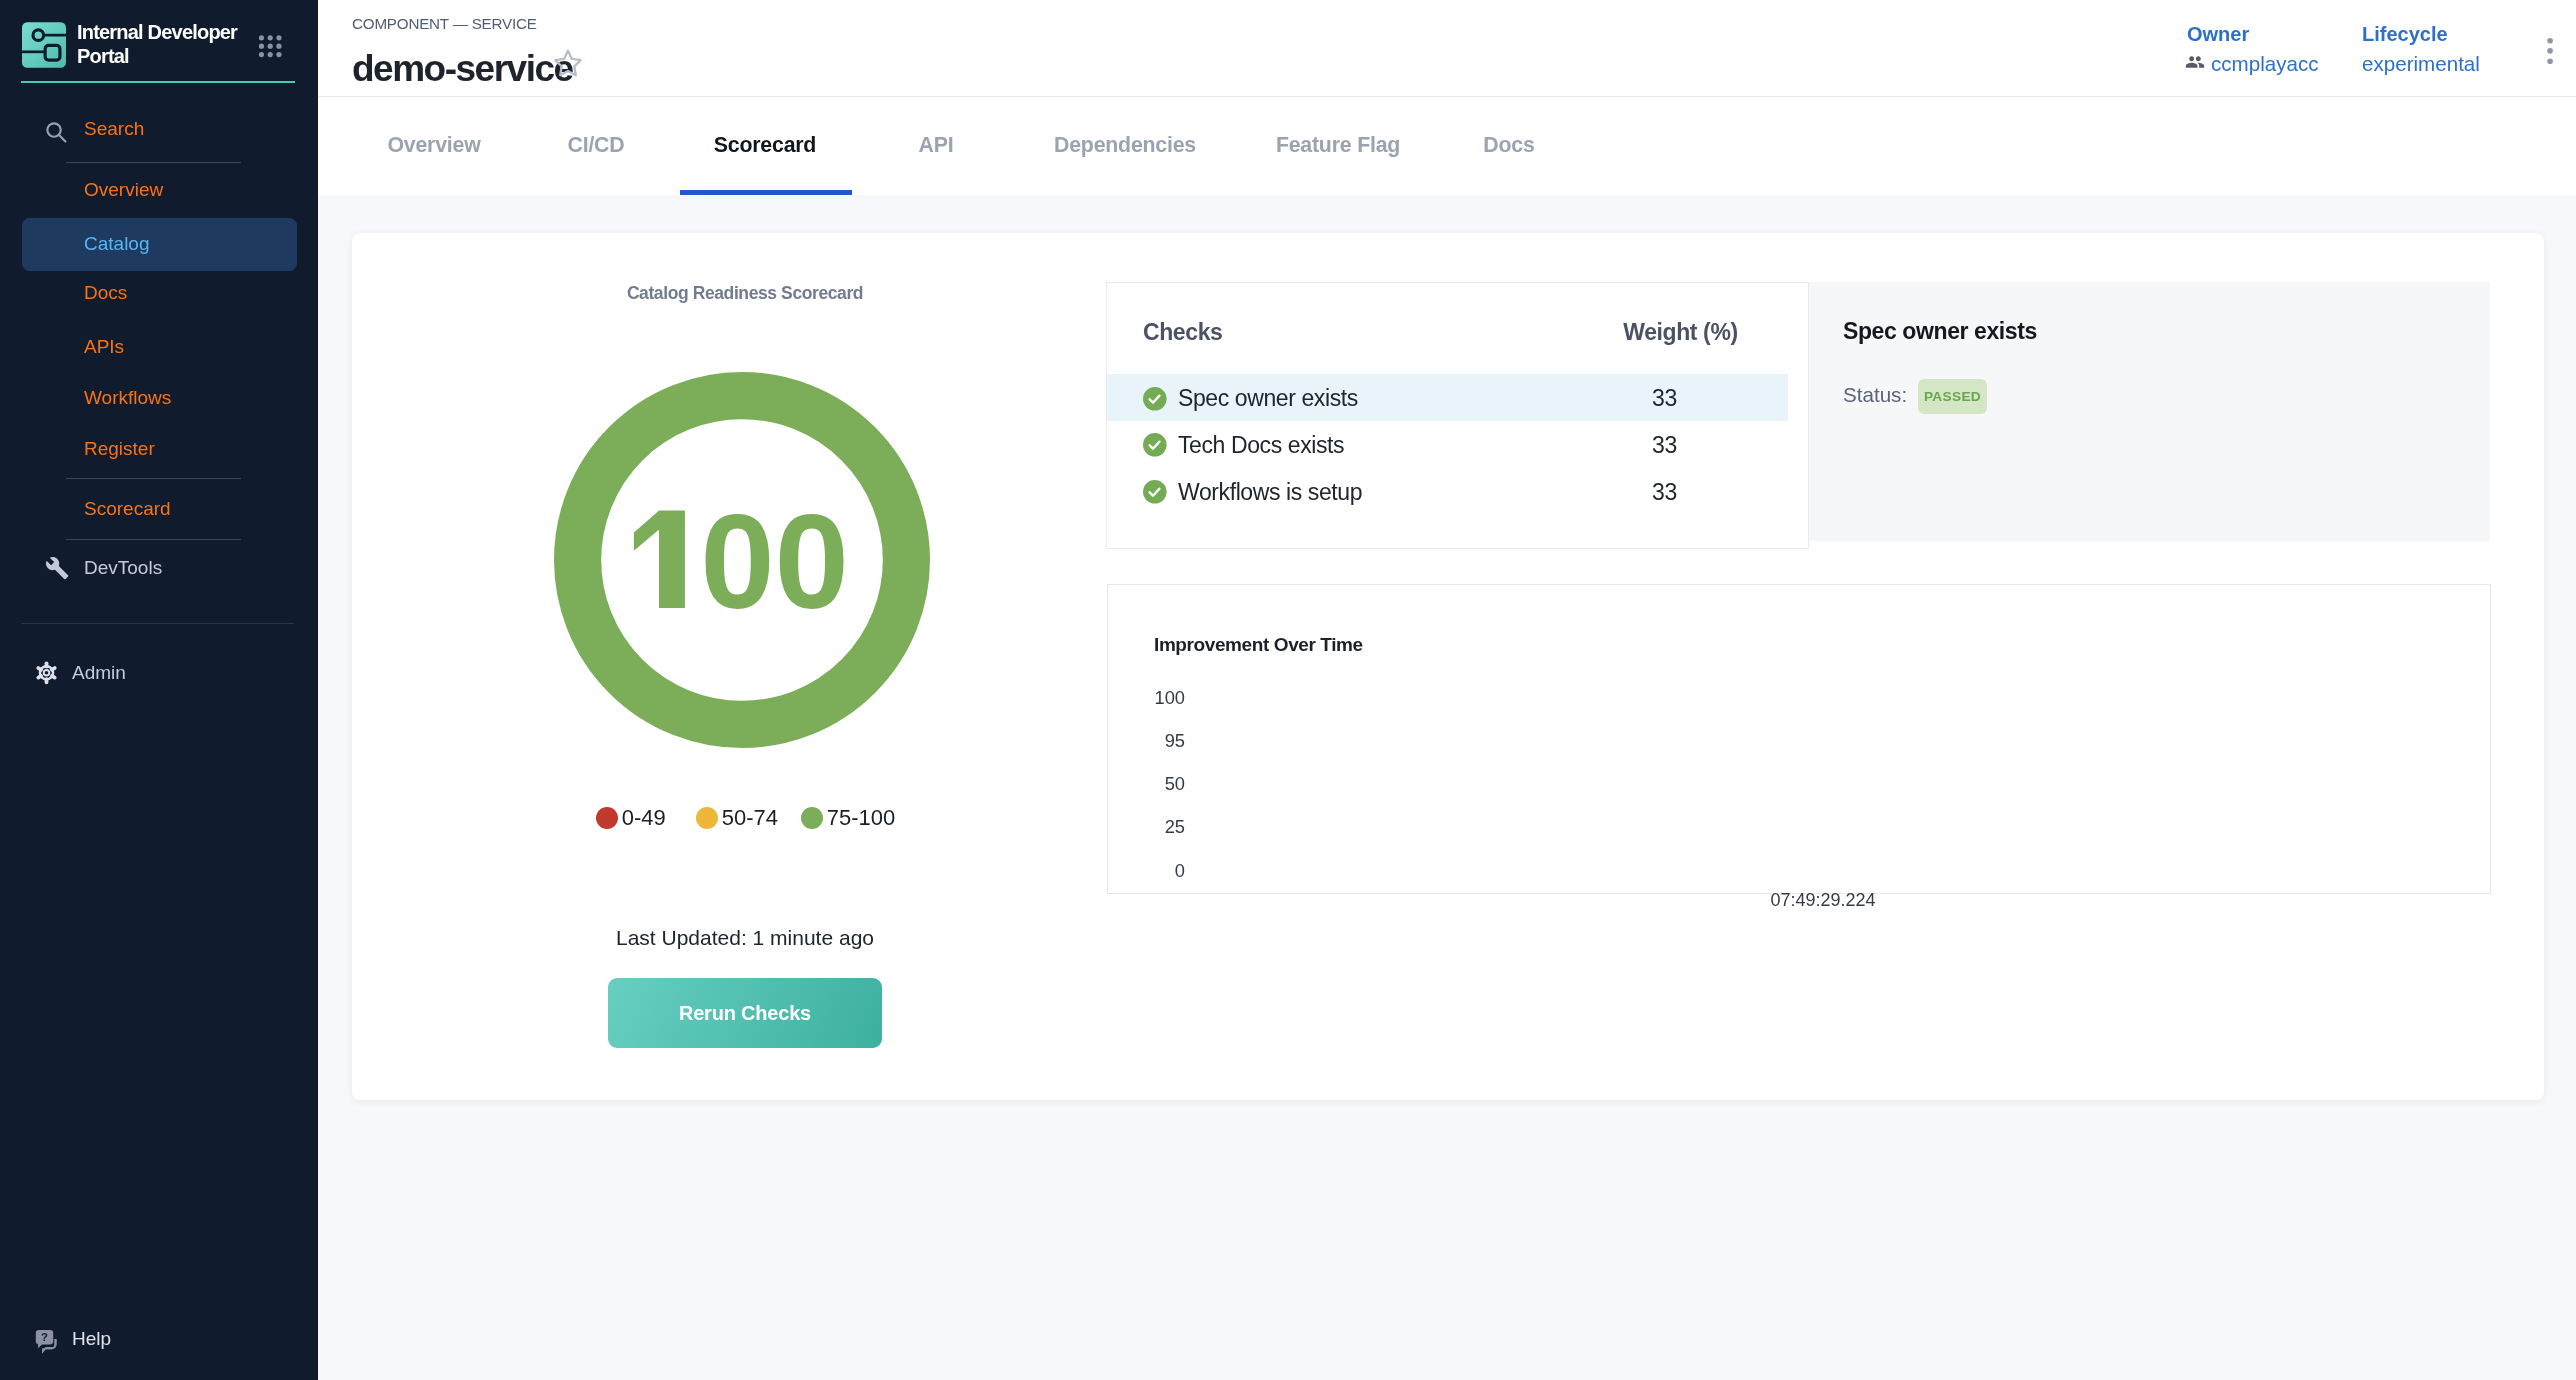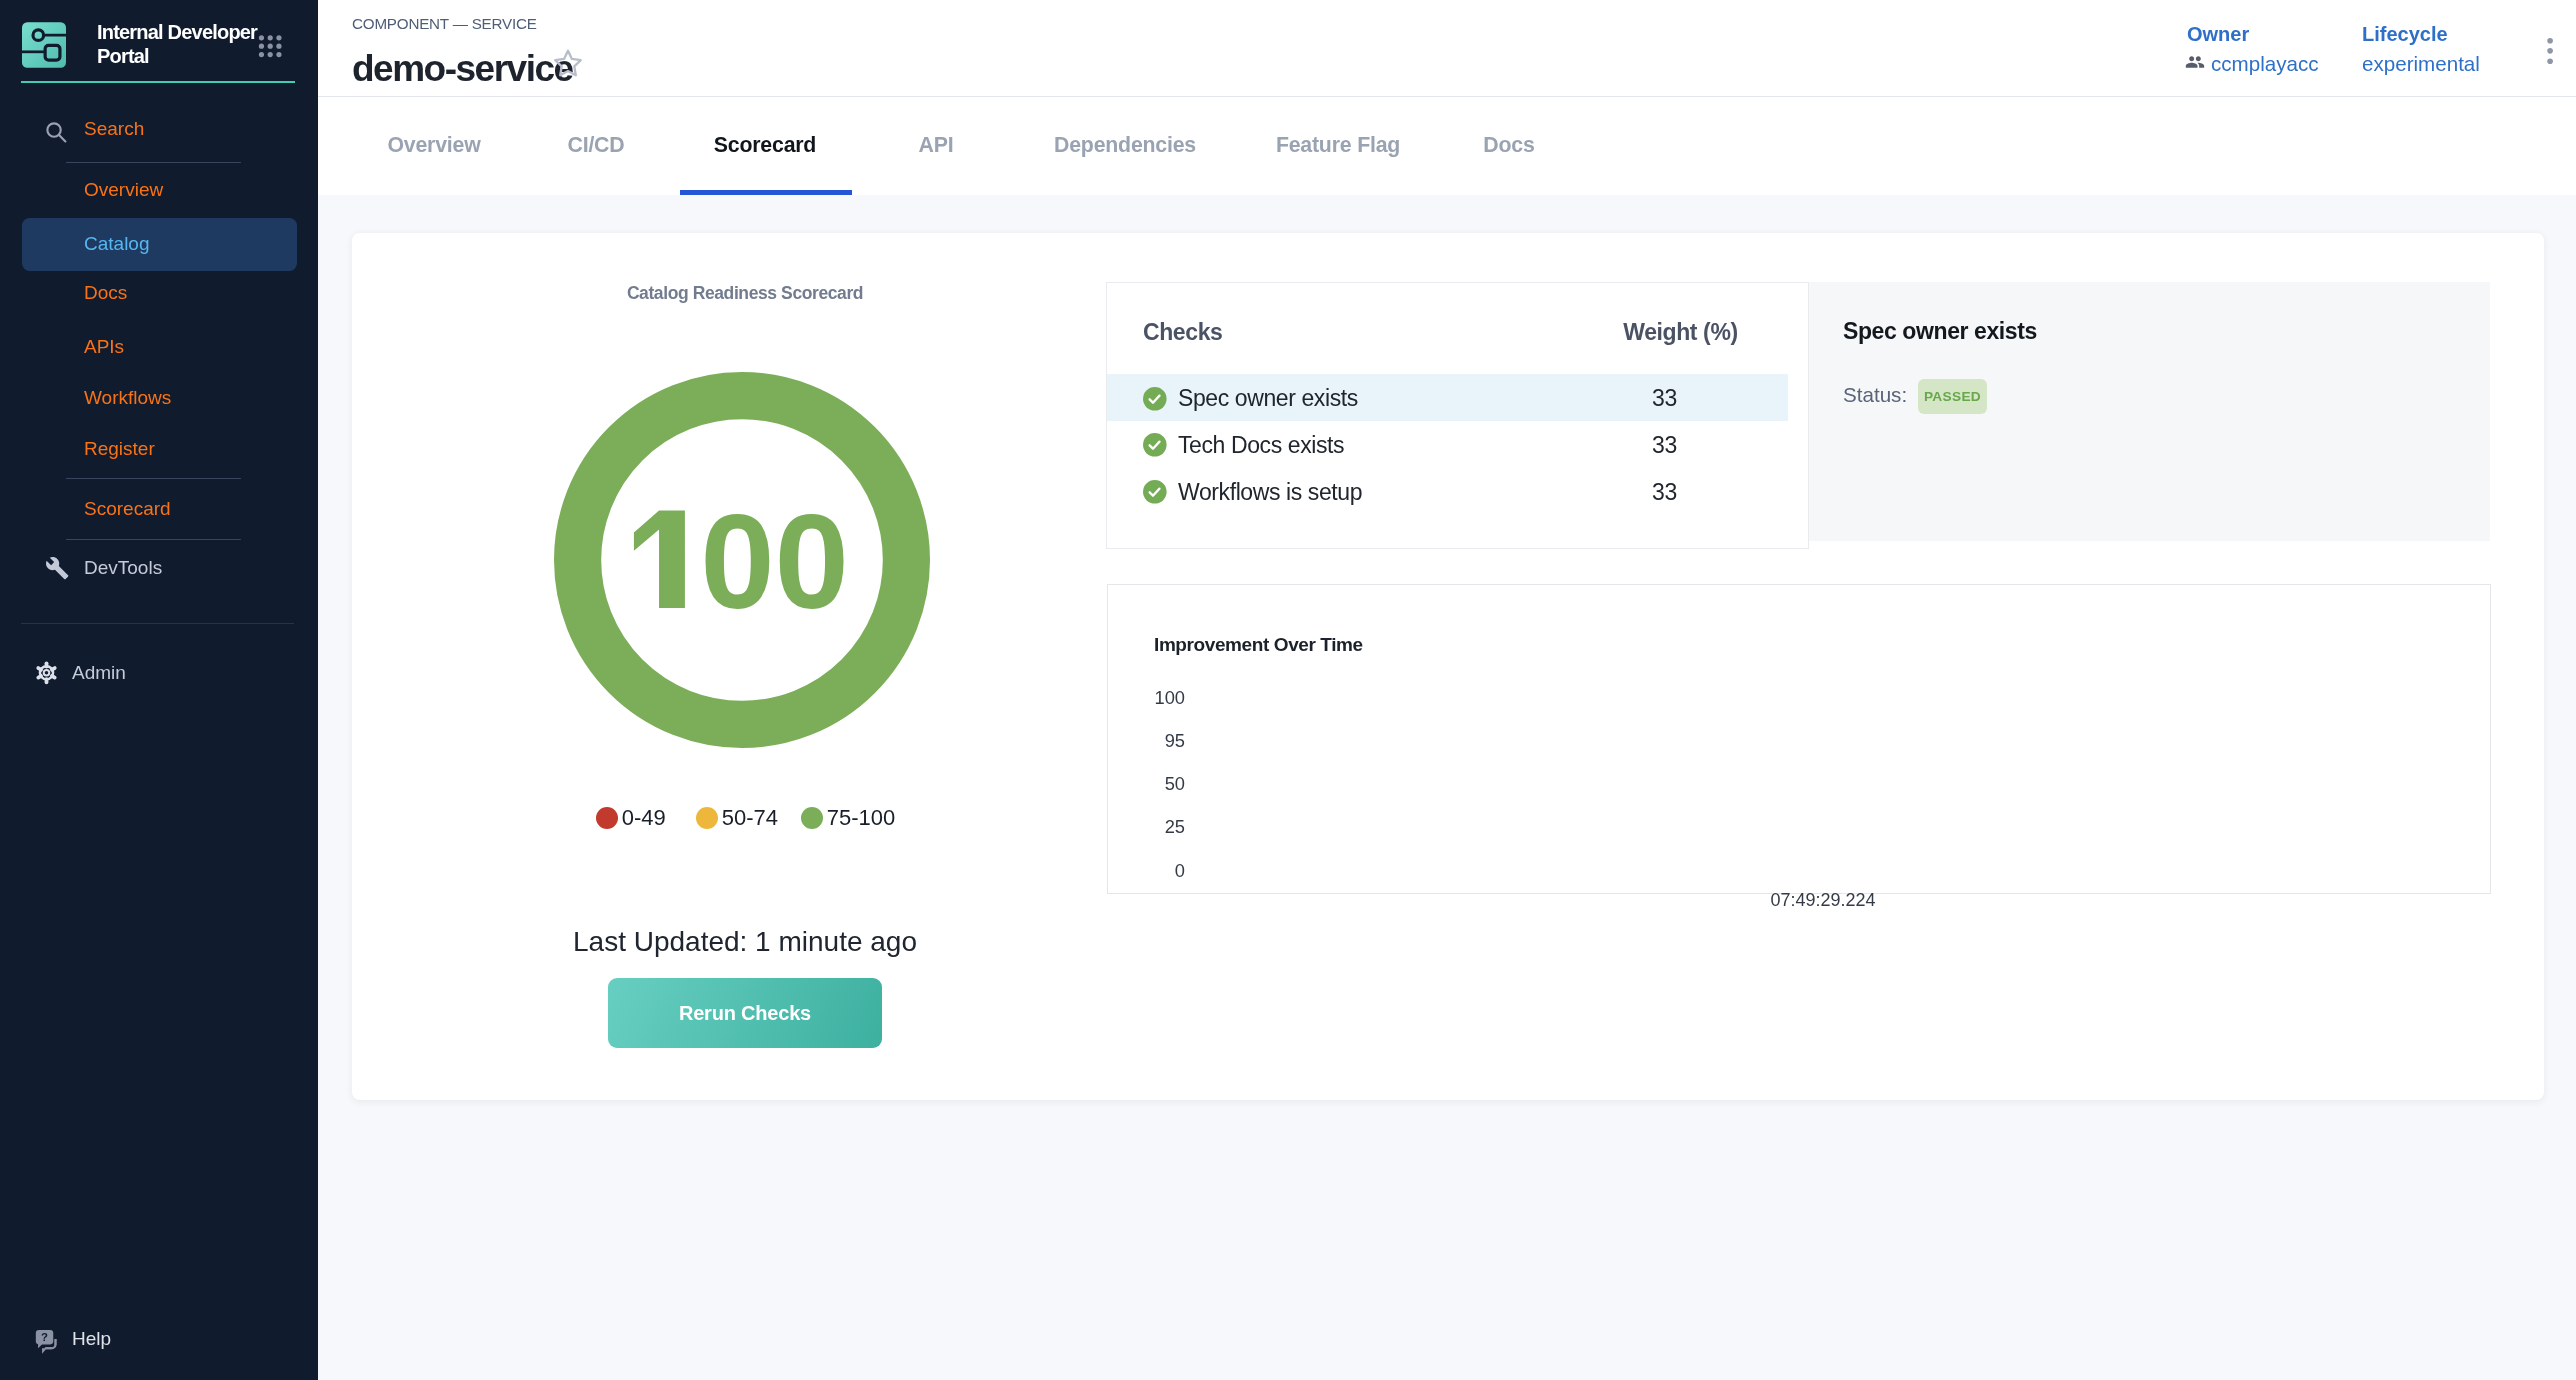--- a/index.html
+++ b/index.html
@@ -1,21 +1,21 @@
 <!DOCTYPE html>
 <html style="font-size:12.2px"><head>
 <meta charset="utf-8">
 <style>
   * { margin:0; padding:0; box-sizing:border-box; }
   html,body { width:2576px; height:1380px; font-family:"Liberation Sans", sans-serif; background:#f7f8fb; overflow:hidden; }
   .abs { position:absolute; }
   
   #sidebar { position:absolute; left:0; top:0; width:318px; height:1380px; background:#101b2d; }
   .logo-mark { position:absolute; left:22px; top:22px; }
-  .logo-text { position:absolute; left:77px; top:21.3px; color:#fff; font-size:20px; letter-spacing:-0.8px; font-weight:700; line-height:23.6px;margin-left:20px; }
+  .logo-text { position:absolute; left:77px; top:21.3px; color:#fff; font-size:20px; letter-spacing:-0.8px; font-weight:700; line-height:23.6px; }
   .grid-ic { position:absolute; left:258px; top:34px; }
   .teal-line { position:absolute; left:21.3px; top:81px; width:274px; height:2.3px; background:#42ccb4; }
   .search-ic { position:absolute; left:45px; top:121px; }
   .nav-t { position:absolute; left:84px; color:#f97316; font-size:19px; transform:translateY(-50%); white-space:nowrap; }
   .sdiv { position:absolute; left:66px; width:175px; height:0.8px; background:#39455c; }
   .ldiv { position:absolute; left:21.3px; width:273px; height:0.8px; background:#273349; }
   .cat-pill { position:absolute; left:22px; top:218px; width:275px; height:53px; background:#1e3a60; border-radius:7.6px; }
   
   #main { position:absolute; left:318px; top:0; width:2258px; height:1380px; }
   #header { position:absolute; left:0; top:0; width:2258px; height:97px; background:#fff; border-bottom:0.8px solid #e3e6ec; }
@@ -27,21 +27,21 @@
   #tabs { position:absolute; left:0; top:97px; width:2258px; height:98px; background:#fff; }
   .tab { position:absolute; top:48px; transform:translate(-50%,-50%); font-size:21.3px; font-weight:700; color:#9aa3b2; letter-spacing:-0.2px; white-space:nowrap; }
   .tab.active { color:#11161d; }
   .tab-underline { position:absolute; left:362px; top:93px; width:172px; height:4.6px; background:#2355d4; }
   
   #card { position:absolute; left:34px; top:233px; width:2192px; height:867px; background:#fff; border-radius:7.6px; box-shadow:0 1.5px 7.6px rgba(30,40,60,0.07); }
   .card-title { position:absolute; left:0; top:50px; width:786px; text-align:center; font-size:17.5px; letter-spacing:-0.4px; font-weight:700; color:#727c8e; }
   .legend { position:absolute; top:585px; transform:translateY(-50%); display:flex; align-items:center; }
   .legend .dot { border-radius:50%; width:22px; height:22px; margin-right:3.8px; }
   .legend span { font-size:22px; color:#191f28; }
-  .lastupd { position:absolute; left:0; top:693px; width:786px; text-align:center; font-size:28px; color:#20262f; }
+  .lastupd { position:absolute; left:0; top:693px; width:786px; text-align:center; font-size:21px; color:#20262f; }
   .btn { position:absolute; left:256px; top:745px; width:274px; height:70px; border-radius:9.1px; background:linear-gradient(115deg,#67cfc1,#3db0a0); color:#fff; font-size:20px; font-weight:700; text-align:center; line-height:70px; letter-spacing:-0.2px; }
   
   #ctable { position:absolute; left:754px; top:49px; width:703px; height:267px; background:#fff; border:0.8px solid #e9ebef; }
   .th { font-size:23px; letter-spacing:-0.4px; font-weight:700; color:#4a5264; }
   .row-hl { position:absolute; left:0px; top:91px; width:681px; height:47px; background:#e8f4f9; }
   .rowtext { font-size:23px; letter-spacing:-0.4px; color:#21262e; }
   .chk { position:absolute; left:36px; }
   
   #dpanel { position:absolute; left:1457px; top:49px; width:681px; height:259px; background:#f5f7f9; }
   .dhead { position:absolute; left:34px; top:49px; transform:translateY(-50%); top:49px; font-size:23px; letter-spacing:-0.4px; font-weight:700; color:#14191f; }

